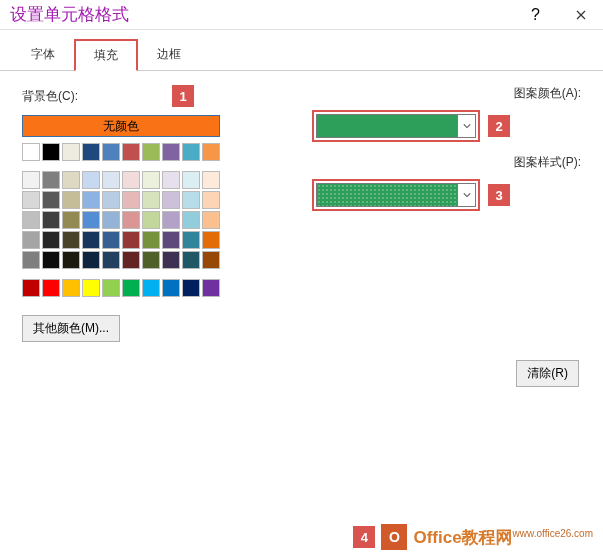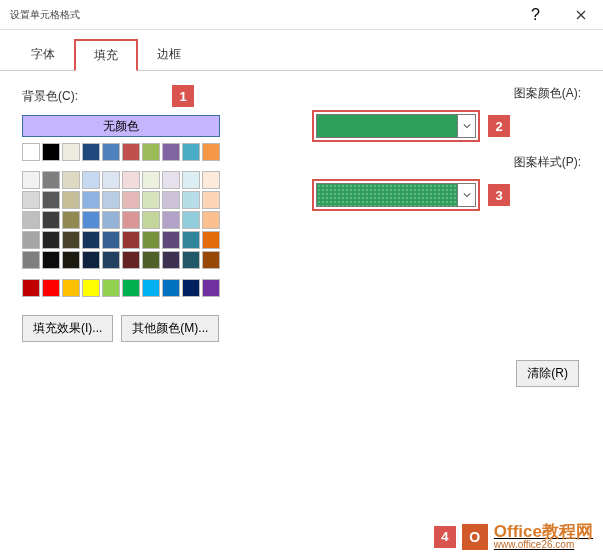--- a/index.html
+++ b/index.html
@@ -1,30 +1,30 @@
 <!DOCTYPE html>
 <html><head>
   <meta charset="utf-8">
   <style>
     * { box-sizing: border-box; margin: 0; padding: 0; font-family: "Microsoft YaHei", sans-serif; }
     body { background: #fff; width: 603px; height: 558px; overflow: hidden; position: relative; }
     .titlebar { height: 30px; display: flex; align-items: center; justify-content: space-between; padding: 0 0 0 10px; border-bottom: 1px solid #e0e0e0; }
-    .title { font-size: 10px; color: #404040; }
+    .title { font-size: 17px; color: #a21caf; }
     .winbtns { display: flex; height: 100%; }
     .winbtn { width: 45px; display: flex; align-items: center; justify-content: center; cursor: pointer; }
     .winbtn svg { width: 10px; height: 10px; }
     .tabs { display: flex; padding: 8px 12px 0 12px; border-bottom: 1px solid #ccc; }
     .tab { padding: 6px 18px; font-size: 12px; color: #333; border: 1px solid transparent; cursor: pointer; position: relative; top: 1px; }
     .tab.active { border: 2px solid #d9534f; background: #fff; border-bottom: 1px solid #fff; }
     .content { padding: 14px 22px 10px 22px; position: relative; }
     .row { display: flex; }
     .leftcol { width: 290px; }
     .rightcol { flex: 1; }
     .lbl { font-size: 12px; color: #333; margin-bottom: 8px; text-align: right; }
-    .nocolor { width: 198px; height: 22px; background: #c4b5fd; border: 1px solid #3a6ea5; text-align: center; font-size: 12px; line-height: 20px; margin-bottom: 6px; cursor: pointer; }
+    .nocolor { width: 198px; height: 22px; background: #f97316; border: 1px solid #3a6ea5; text-align: center; font-size: 12px; line-height: 20px; margin-bottom: 6px; cursor: pointer; }
     .palette-top { display: flex; gap: 2px; margin-bottom: 10px; }
     .sw { width: 18px; height: 18px; border: 1px solid #bbb; cursor: pointer; }
     .palette-grid { display: grid; grid-template-columns: repeat(10, 18px); grid-auto-rows: 18px; gap: 2px; margin-bottom: 10px; }
     .palette-bottom { display: flex; gap: 2px; margin-bottom: 18px; }
     .btns { display: flex; gap: 8px; }
     .pushbtn { font-size: 12px; padding: 4px 10px; background: #efefef; border: 1px solid #adadad; cursor: pointer; }
     .dropdown { width: 160px; height: 24px; border: 1px solid #7a7a7a; display: flex; align-items: center; cursor: pointer; }
     .dd-inner { flex: 1; height: 100%; }
     .dd-arrow { width: 18px; height: 100%; display: flex; align-items: center; justify-content: center; border-left: 1px solid #7a7a7a; }
     .dd-arrow svg { width: 8px; height: 8px; }
@@ -144,21 +144,20 @@
           <div class="sw" style="background: rgb(255, 192, 0);"></div>
           <div class="sw" style="background: rgb(255, 255, 0);"></div>
           <div class="sw" style="background: rgb(146, 208, 80);"></div>
           <div class="sw" style="background: rgb(0, 176, 80);"></div>
           <div class="sw" style="background: rgb(0, 176, 240);"></div>
           <div class="sw" style="background: rgb(0, 112, 192);"></div>
           <div class="sw" style="background: rgb(0, 32, 96);"></div>
           <div class="sw" style="background: rgb(112, 48, 160);"></div>
         </div>
       <div class="btns">
-        <button class="pushbtn">填充效果(I)...</button>
         <button class="pushbtn">其他颜色(M)...</button>
       </div>
     </div>
 
     <div class="rightcol">
       <div class="lbl">图案颜色(A):</div>
       <div class="field">
         <div class="redbox">
           <div class="dropdown">
             <div class="dd-inner solid-green"></div>
@@ -191,17 +190,17 @@
 
 
   <div class="clearrow">
     <button class="pushbtn">清除(R)</button>
   </div>
 </div>
 
 <div class="footer">
   <div class="callout">4</div>
   <div class="logo">O</div>
-  <div style="display:flex;flex-direction:column;line-height:1;text-decoration:underline;">
+  <div style="display:flex;line-height:1;">
     <span style="font-size:17px;font-weight:bold;color:#d87a2a;">Office教程网</span>
     <span style="font-size:10px;color:#c06a2a;">www.office26.com</span>
   </div>
 </div>
 
 </body></html>

